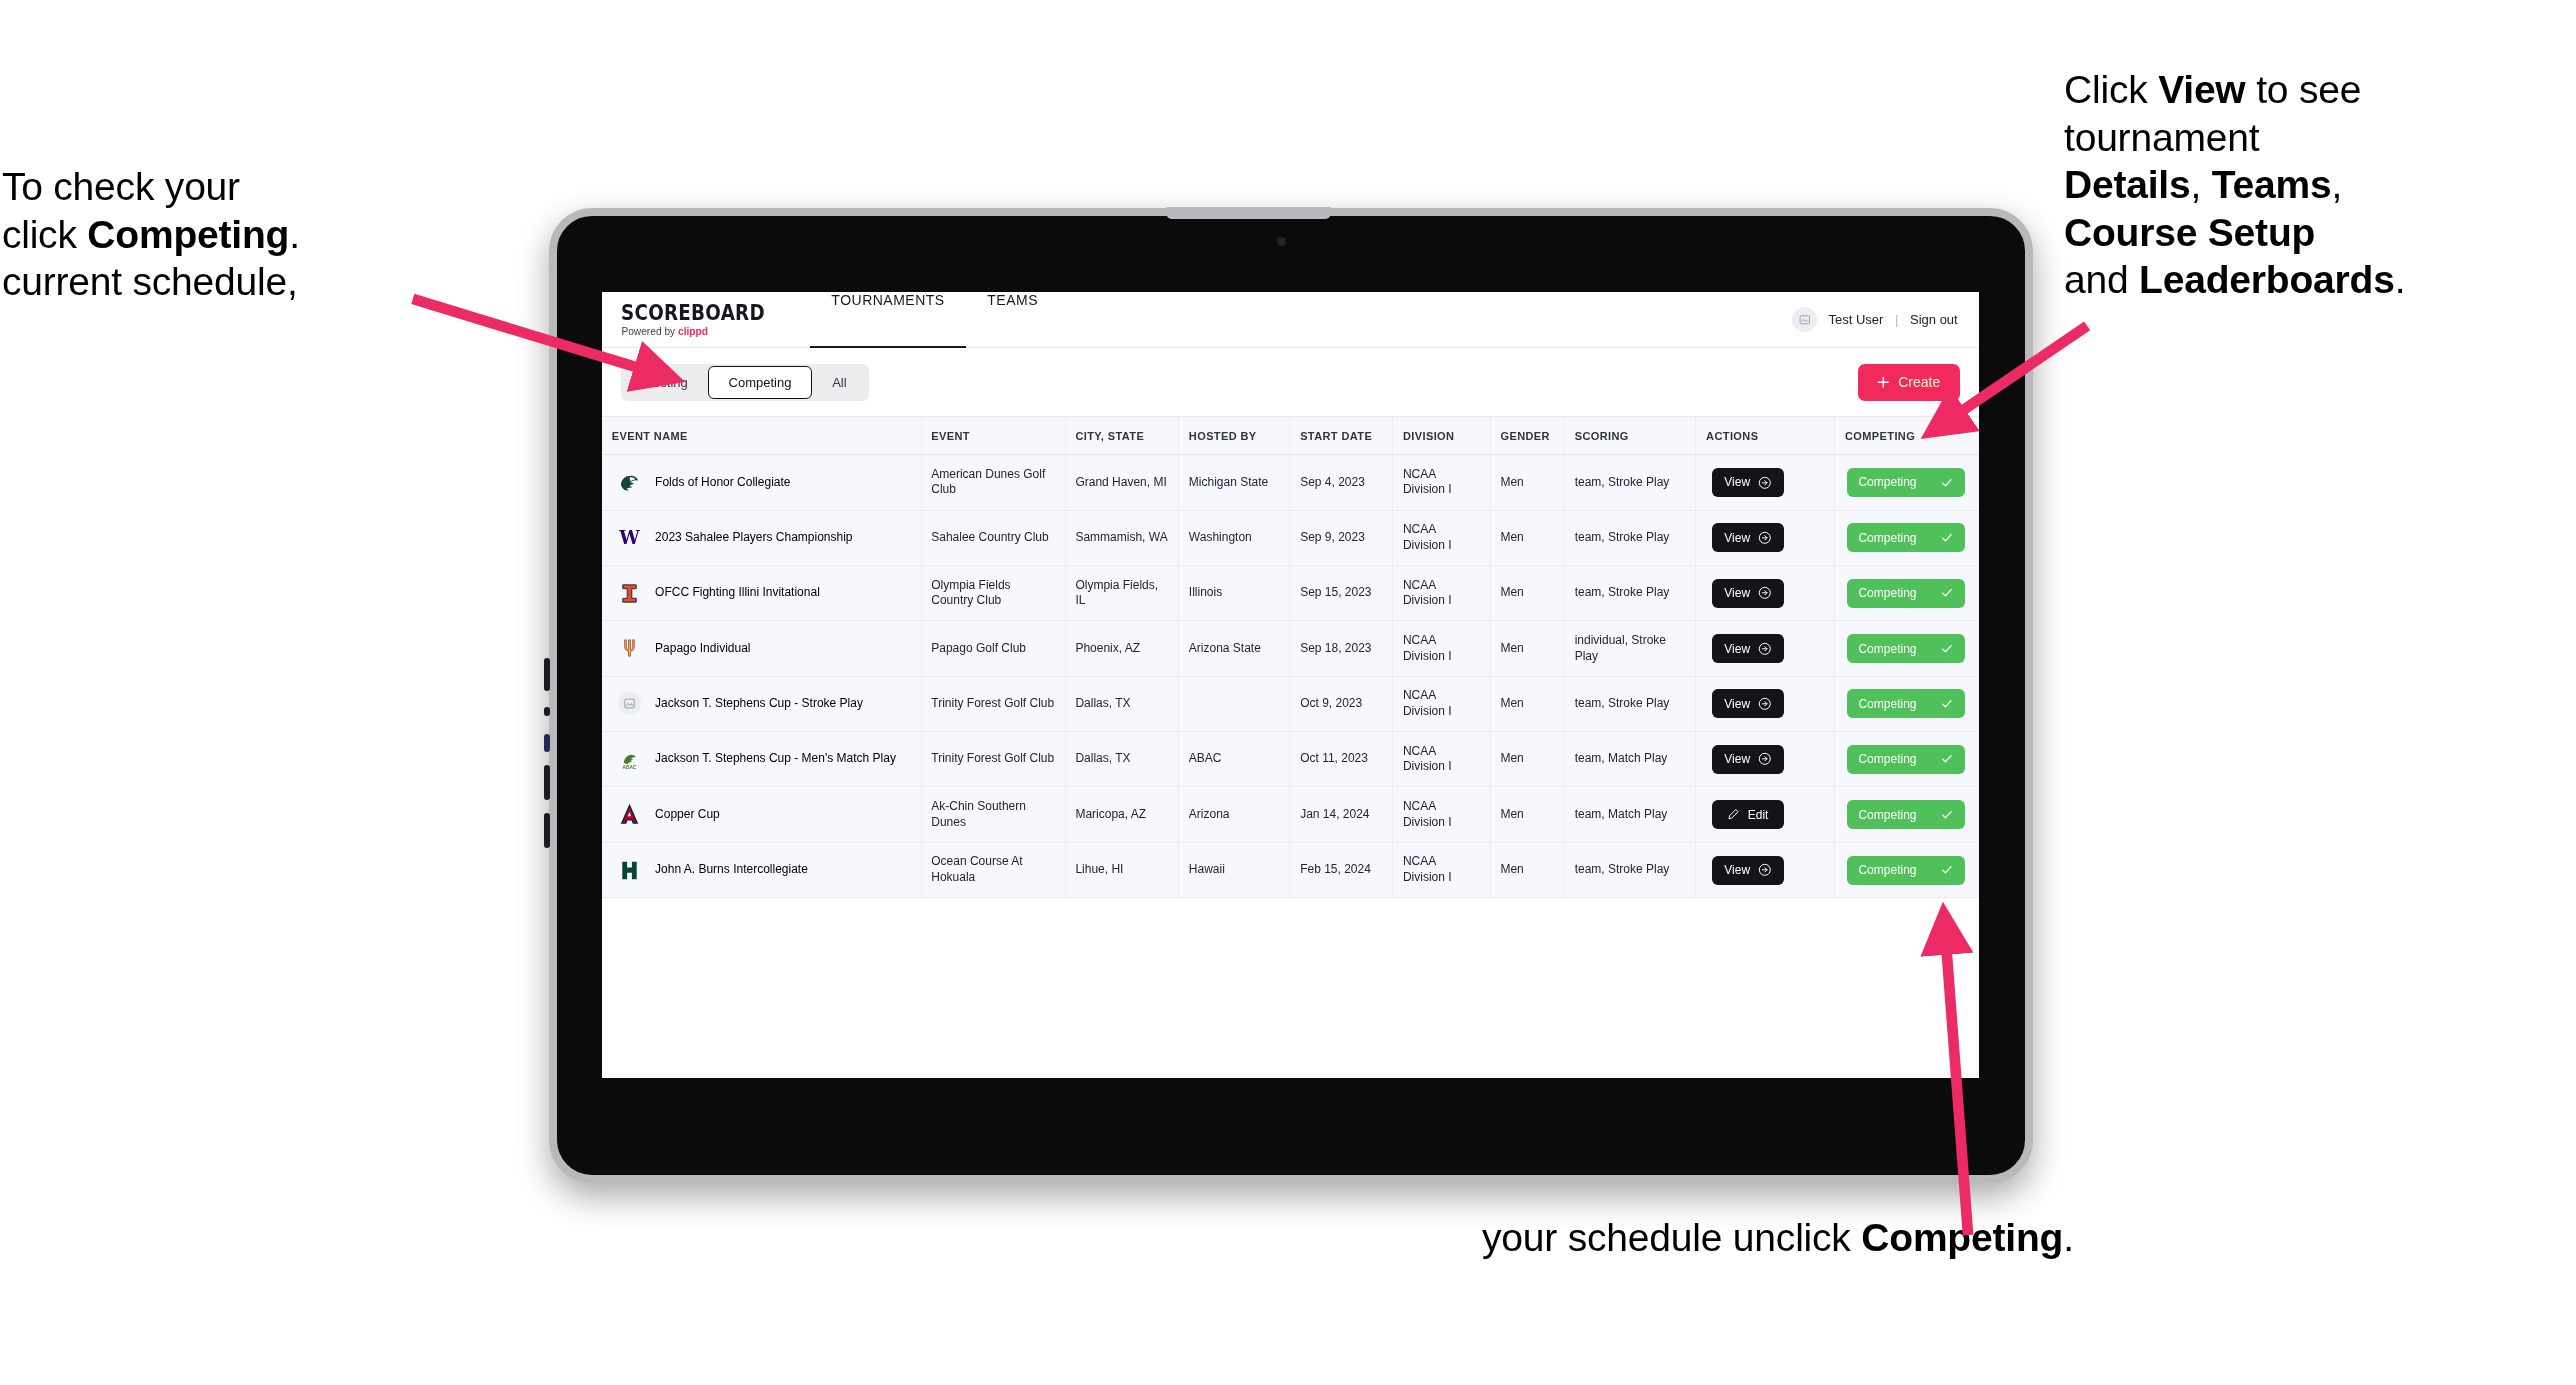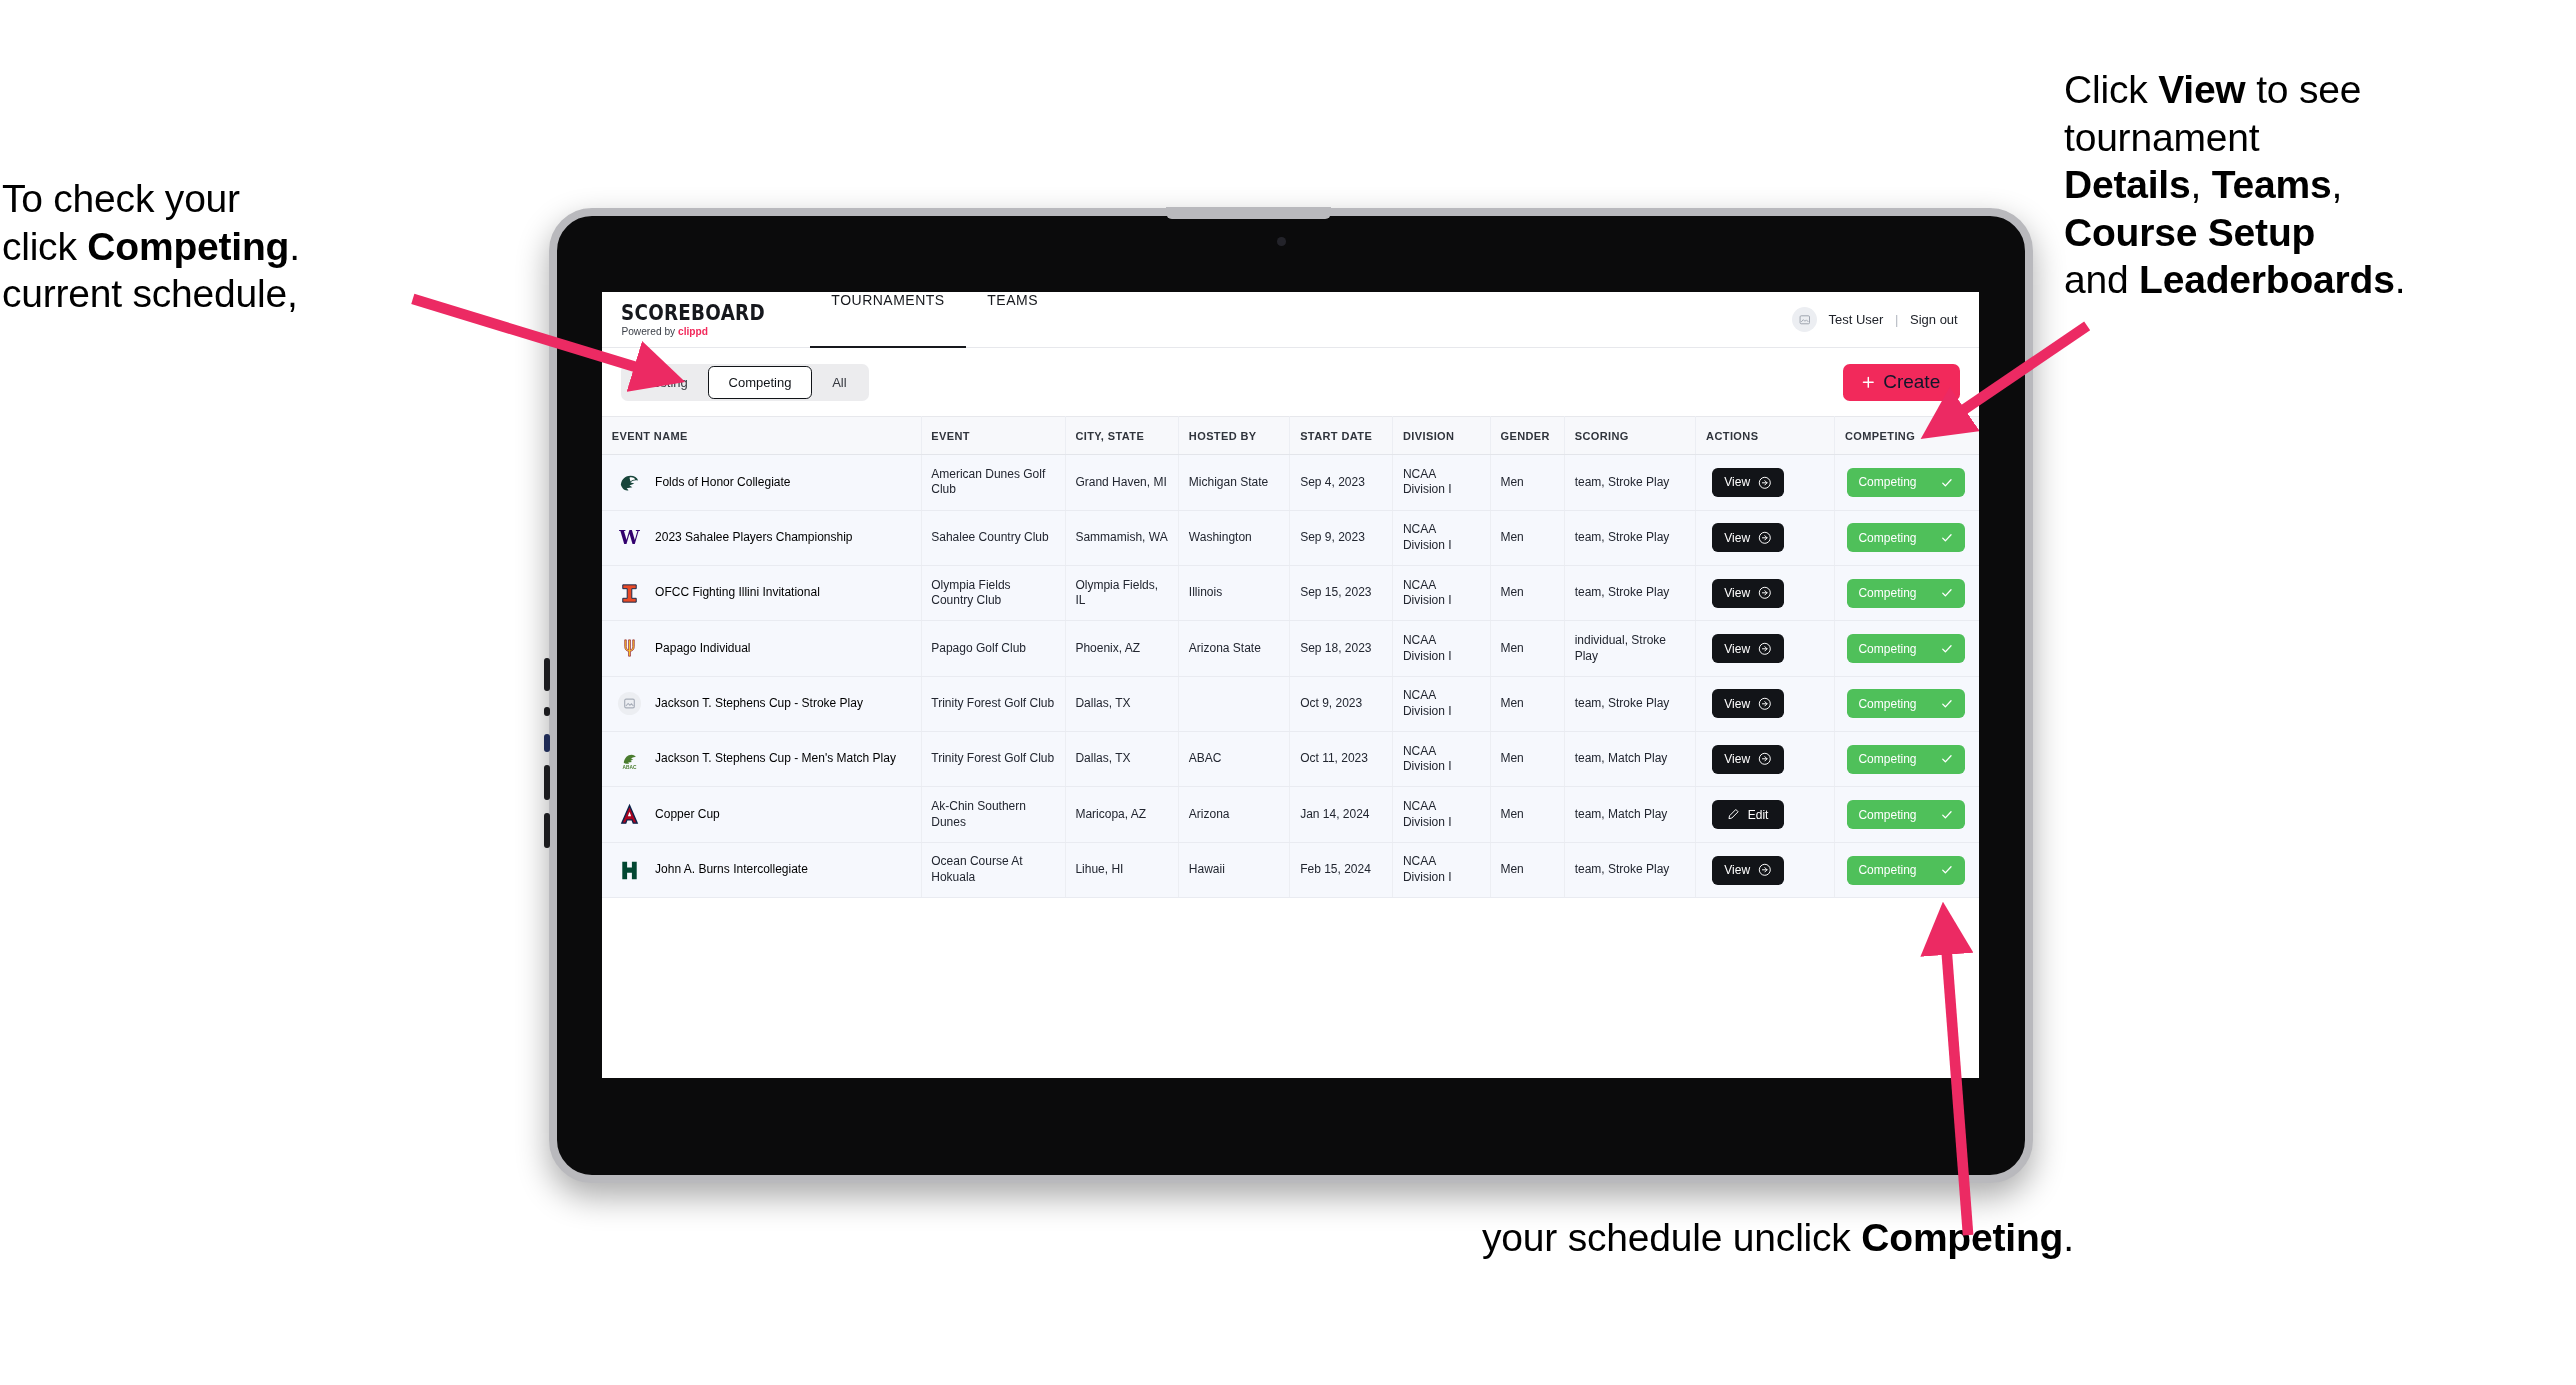--- a/index.html
+++ b/index.html
@@ -14,21 +14,21 @@
   
   .anno {
     position: absolute;
     color: #000;
     font-size: 39px;
     line-height: 1.22;
     letter-spacing: -0.2px;
     font-weight: 400;
   }
   .anno b { font-weight: 700; }
-  #anno-left  { left: 1.9px;  top: 175px; width: 456px; }
+  #anno-left  { left: 1.9px;  top: 163px; width: 456px; }
   #anno-right { left: 2064px; top: 66px; width: 514px; }
   #anno-bottom{ left: 1482px; top: 1214px; width: 970px; }
 
   .arrow { position: absolute; pointer-events: none; }
 
   
   #tablet {
     position: absolute;
     left: 549px; top: 208px;
     width: 1484px; height: 975px;
@@ -83,22 +83,22 @@
 
   
   #toolbar { height: 68px; display:flex; align-items:center; padding: 0 19.4px; background:#fff; }
   #segmented { display:flex; background:#ececee; border-radius:6.8px; height:37px; align-items:center; padding:0 1.9px; }
   .seg {
     padding: 0 19.4px; height: 33px; display:flex; align-items:center;
     font-size: 13px; color:#35383f; border-radius:5.8px; cursor:pointer; background:transparent; border:1.5px solid transparent;
   }
   .seg.active { background:#fff; color:#111418; border-color:#111418; }
   #create-btn {
-    margin-left:auto; background:#f2295b; color:#0f172a; border:none; border-radius:6.8px;
-    height:37px; padding: 0 19.4px; font-size:19px; display:flex; align-items:center; gap:8.7px; cursor:pointer;
+    margin-left:auto; background:#f2295b; color:#fef9c3; border:none; border-radius:6.8px;
+    height:37px; padding: 0 19.4px; font-size:14px; display:flex; align-items:center; gap:8.7px; cursor:pointer;
     font-family:"Liberation Sans", sans-serif;
   }
 
   
   #tbl-wrap { padding: 0; }
   table { width: 100%; border-collapse: collapse; table-layout: fixed; }
   thead th {
     text-align:left; font-weight: 400; font-size: 11px; letter-spacing:0.4px;
     color:#30343c; padding: 12.6px 9.7px; background:#f7f8fb;
     border-top:1px solid #e7e8ec; border-bottom:1px solid #e3e5ea;

